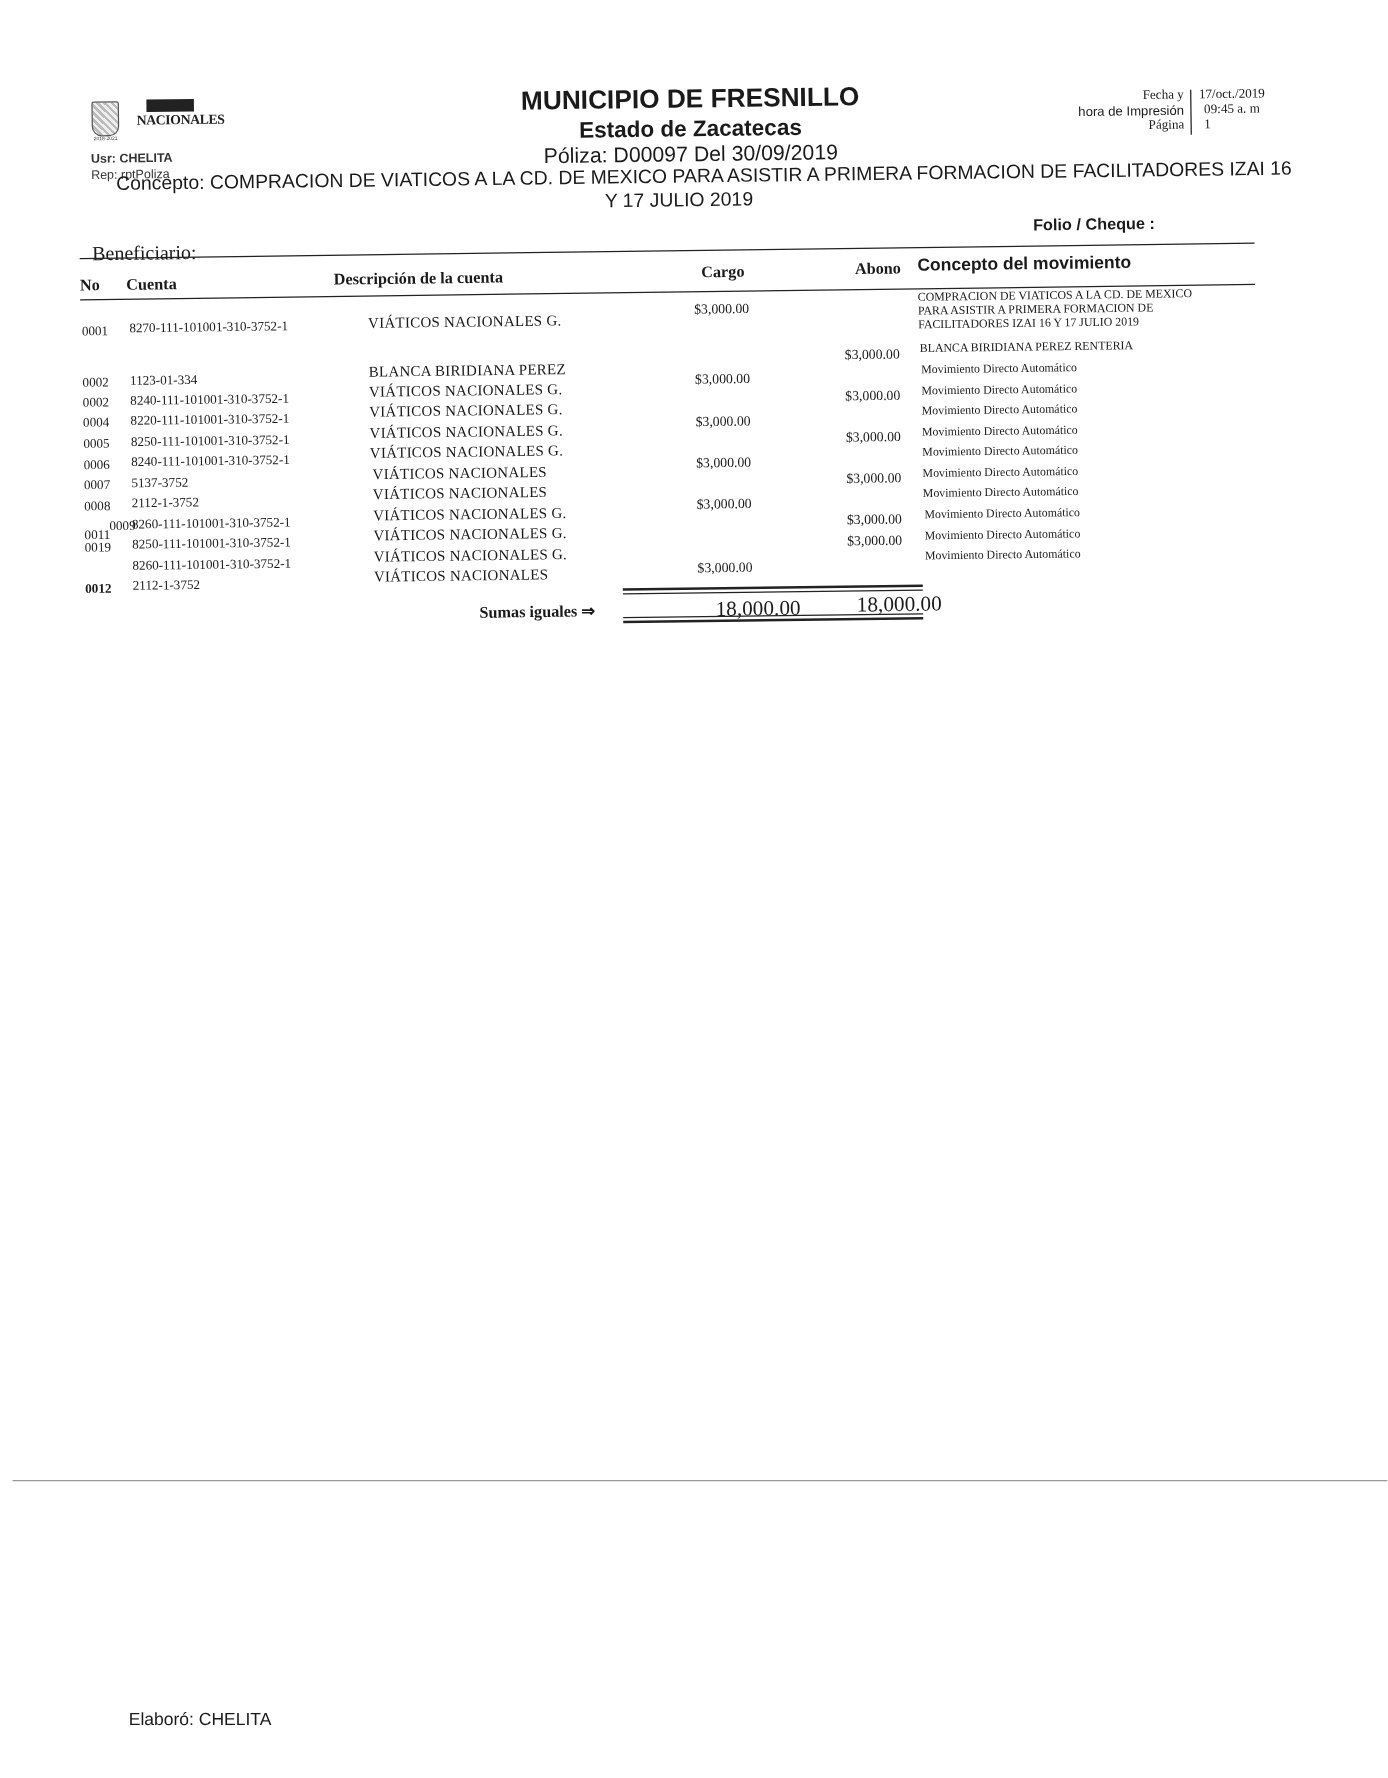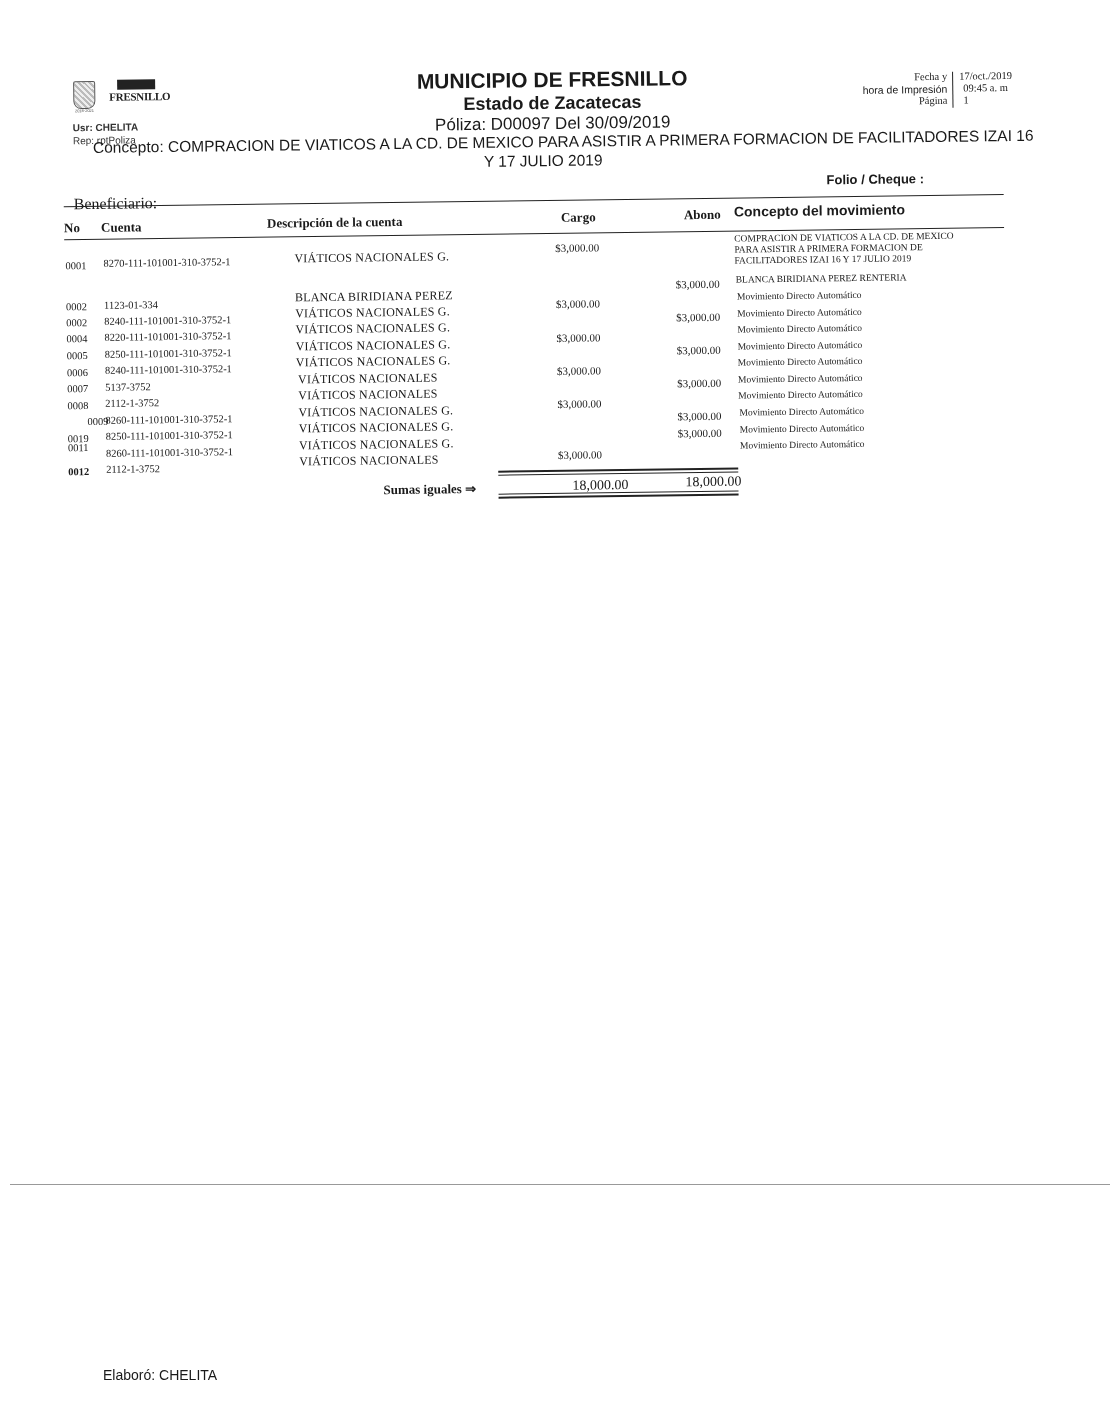--- a/index.html
+++ b/index.html
@@ -35,36 +35,36 @@
   .benef { left: 75px; top: 189px; font-size: 16px; }
 
   .hline { height: 1px; background: #222; }
   .hdr { font-size: 13px; font-weight: bold; }
 
   .row-txt { font-size: 10.5px; white-space: nowrap; }
   .desc-txt { font-size: 12px; white-space: nowrap; letter-spacing: 0.2px; }
   .money { font-size: 11px; white-space: nowrap; }
   .mov { font-size: 9.5px; white-space: nowrap; line-height: 11px; }
 
-  .totals { font-size: 14px; }
+  .totals { font-size: 17px; }
   .sumas { font-size: 13px; font-weight: bold; }
 
   .footer-line { left: 10px; top: 1184px; width: 1100px; height: 1px; background: #999; }
   .elaboro { left: 103px; top: 1367px; font-size: 14px; }
 </style>
 </head>
 <body>
 
 <div class="page">
 
   <div class="abs logo-shield"></div>
   <div class="abs logo-shield-cap sans">2018-2021</div>
   <div class="abs logo-fres">
     <div class="bld"></div>
-    <div class="txt serif">FRESNILLO</div>
+    <div class="txt serif">NACIONALES</div>
   </div>
 
   <div class="abs user-line sans" style="left:75px; top:116px;font-weight:bold;">Usr: CHELITA</div>
   <div class="abs rep-line sans" style="left:75px; top:129px;">Rep: rptPoliza</div>
 
   <div class="abs title t1 sans">MUNICIPIO DE FRESNILLO</div>
   <div class="abs title t2 sans">Estado de Zacatecas</div>
   <div class="abs title t3 sans">Póliza:  D00097  Del 30/09/2019</div>
 
   <div class="abs print-info print-labels sans">
@@ -153,21 +153,21 @@
     <div class="abs desc-txt serif" style="left:297px; top:402px;">VIÁTICOS NACIONALES G.</div>
     <div class="abs money serif" style="left:556px; top:398px;">$3,000.00</div>
     <div class="abs mov serif" style="left:737px; top:393px;">Movimiento Directo Automático</div>
 
     <div class="abs row-txt serif" style="left:66px; top:427px;">0019</div>
     <div class="abs row-txt serif" style="left:104px; top:425px;">8250-111-101001-310-3752-1</div>
     <div class="abs desc-txt serif" style="left:297px; top:418px;">VIÁTICOS NACIONALES G.</div>
     <div class="abs money serif" style="left:676px; top:412px;">$3,000.00</div>
     <div class="abs mov serif" style="left:738px; top:410px;">Movimiento Directo Automático</div>
 
-    <div class="abs row-txt serif" style="left:66px; top:436px;">0011</div>
+    <div class="abs row-txt serif" style="left:66px; top:417px;">0011</div>
     <div class="abs row-txt serif" style="left:104px; top:442px;">8260-111-101001-310-3752-1</div>
     <div class="abs desc-txt serif" style="left:297px; top:435px;">VIÁTICOS NACIONALES G.</div>
     <div class="abs money serif" style="left:676px; top:429px;">$3,000.00</div>
     <div class="abs mov serif" style="left:738px; top:427px;">Movimiento Directo Automático</div>
 
     <div class="abs row-txt serif" style="left:66px; top:460px;font-weight:bold;">0012</div>
     <div class="abs row-txt serif" style="left:104px; top:458px;">2112-1-3752</div>
     <div class="abs desc-txt serif" style="left:297px; top:451px;">VIÁTICOS NACIONALES</div>
     <div class="abs money serif" style="left:556px; top:449px;">$3,000.00</div>
     <div class="abs mov serif" style="left:738px; top:443px;">Movimiento Directo Automático</div>

